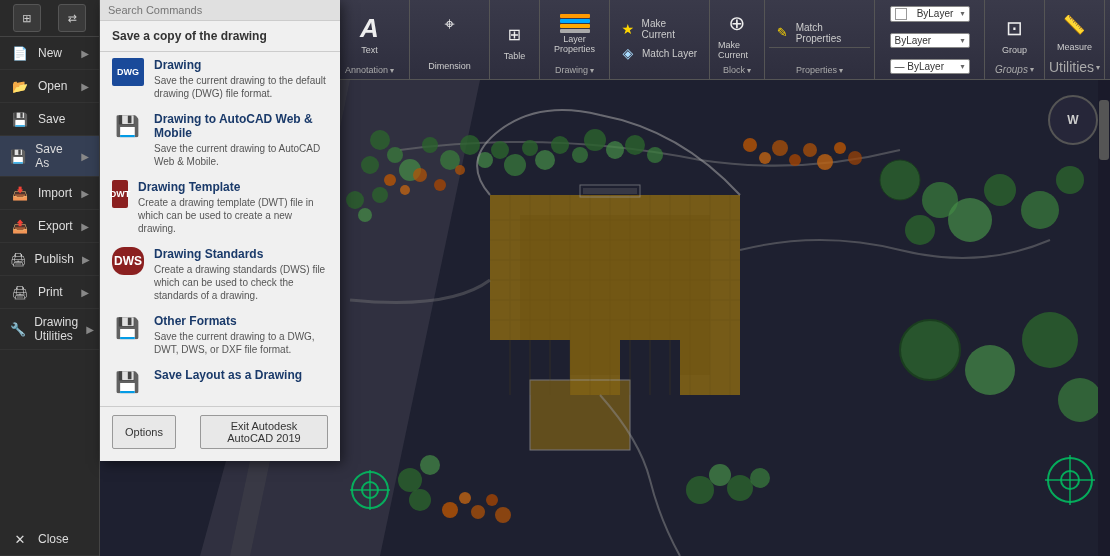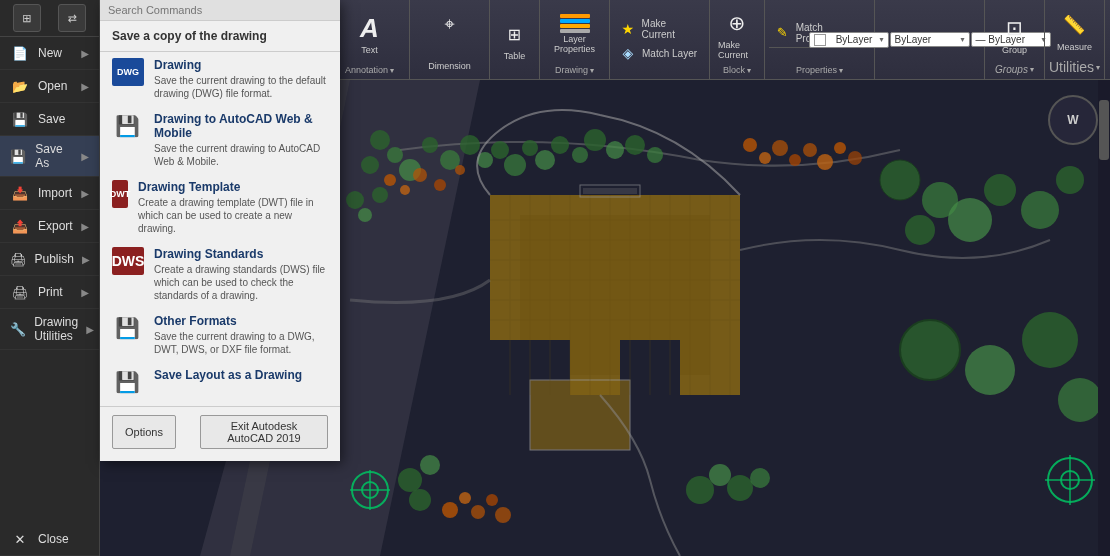--- a/index.html
+++ b/index.html
@@ -525,21 +525,21 @@
   <div class="dropdown-item">
     <div class="dropdown-item-icon icon-dwt" style="display:flex;align-items:center;justify-content:center;font-size:9px;font-weight:bold;color:white;background:#8b2020;width:16px;height:28px;border-radius:2px;">DWT</div>
     <div class="dropdown-item-text">
       <div class="dropdown-item-title">Drawing Template</div>
       <div class="dropdown-item-desc">Create a drawing template (DWT) file in which can be used to create a new drawing.</div>
     </div>
   </div>
 
   
   <div class="dropdown-item">
-    <div class="dropdown-item-icon icon-dws" style="display:flex;align-items:center;justify-content:center;font-size:14px;font-weight:bold;color:white;background:#8b2020;width:32px;height:28px;border-radius:2px;">DWS</div>
+    <div class="dropdown-item-icon icon-dws" style="display:flex;align-items:center;justify-content:center;font-size:12px;font-weight:bold;color:white;background:#8b2020;width:32px;height:28px;border-radius:12px;">DWS</div>
     <div class="dropdown-item-text">
       <div class="dropdown-item-title">Drawing Standards</div>
       <div class="dropdown-item-desc">Create a drawing standards (DWS) file which can be used to check the standards of a drawing.</div>
     </div>
   </div>
 
   
   <div class="dropdown-item">
     <div class="dropdown-item-icon" style="display:flex;align-items:center;justify-content:center;font-size:20px;color:#555;width:32px;height:28px;">💾</div>
     <div class="dropdown-item-text">
@@ -648,21 +648,21 @@
       </div>
       <div style="height:1px;width:100%;background:#555;"></div>
     </div>
     <div class="toolbar-section-footer">
       <span style="font-size:9px;color:#aaa;">Properties</span>
       <span style="font-size:8px;color:#aaa;">▾</span>
     </div>
   </div>
 
   <div class="toolbar-section" style="min-width:110px;">
-    <div class="toolbar-section-content" style="flex-direction:row;gap:1px;align-items:center;">
+    <div class="toolbar-section-content" style="flex-direction:column;gap:11px;align-items:center;">
       <div class="props-dropdown">
         <span style="display:inline-block;width:12px;height:12px;background:#fff;border:1px solid #999;margin-right:3px;"></span>
         <span style="font-size:10px;">ByLayer</span>
         <span class="chevron-down">▾</span>
       </div>
       <div class="props-dropdown">
         <span style="font-size:10px;">ByLayer</span>
         <span class="chevron-down">▾</span>
       </div>
       <div class="props-dropdown">

